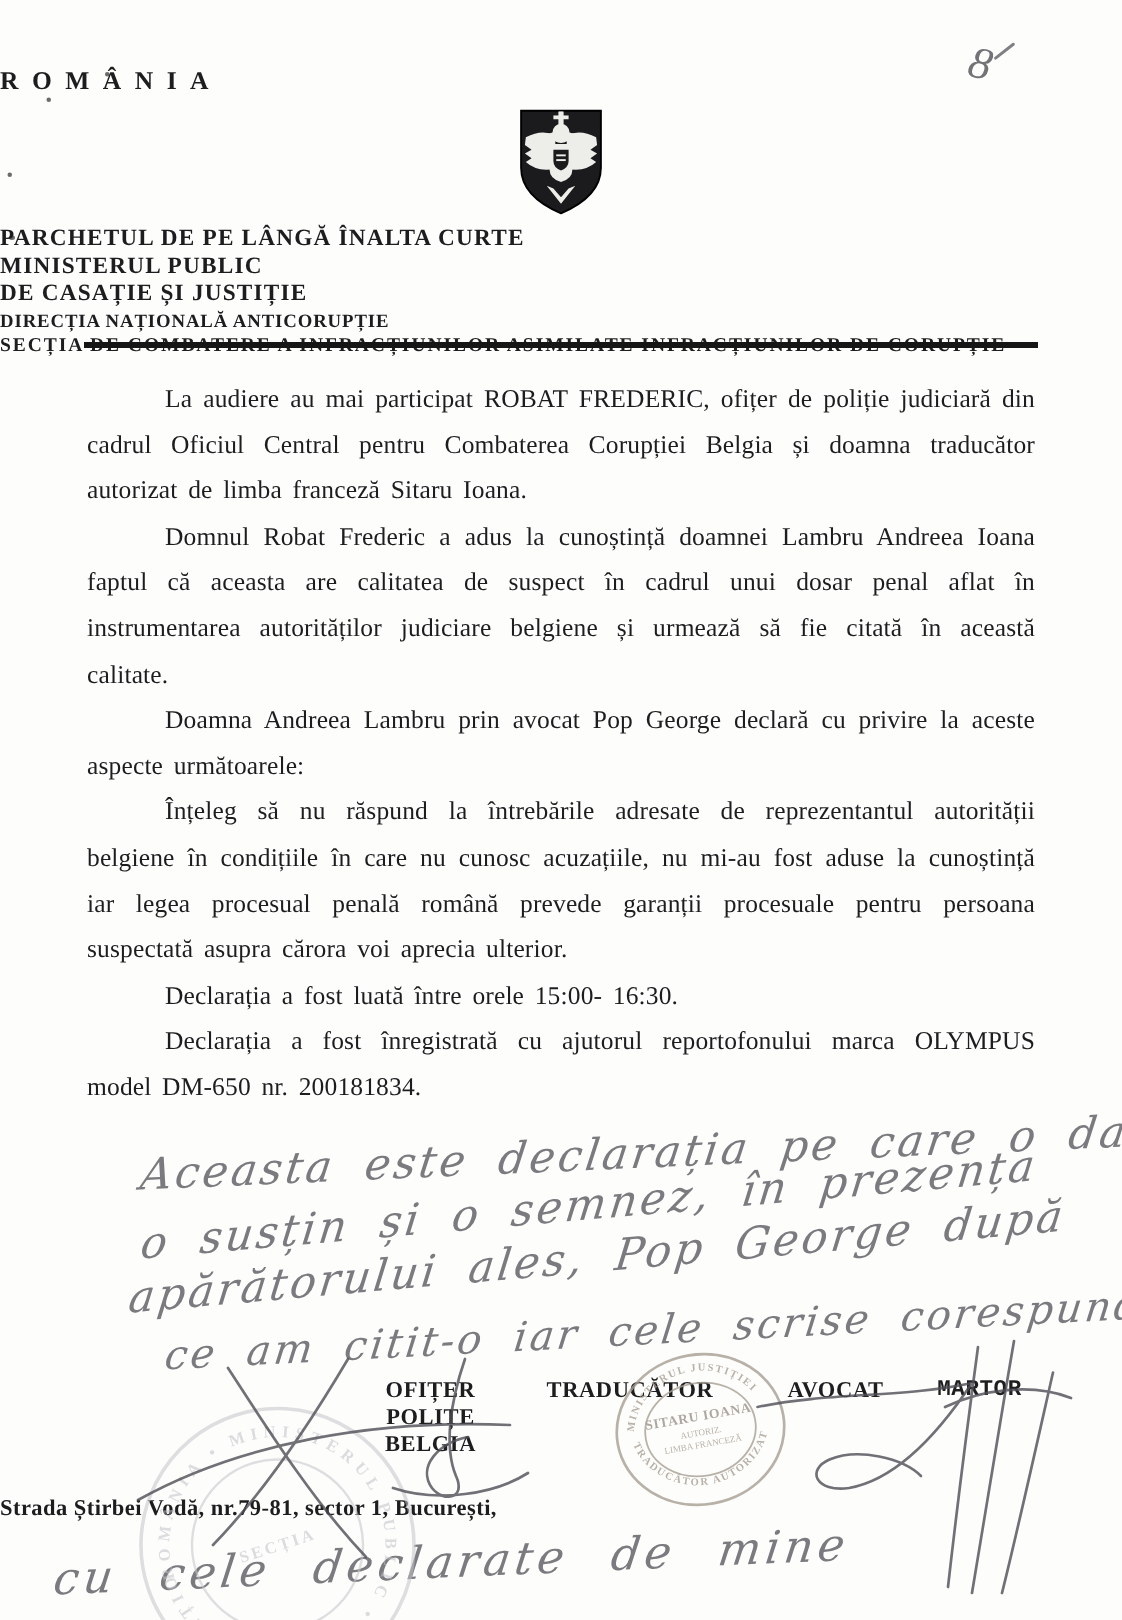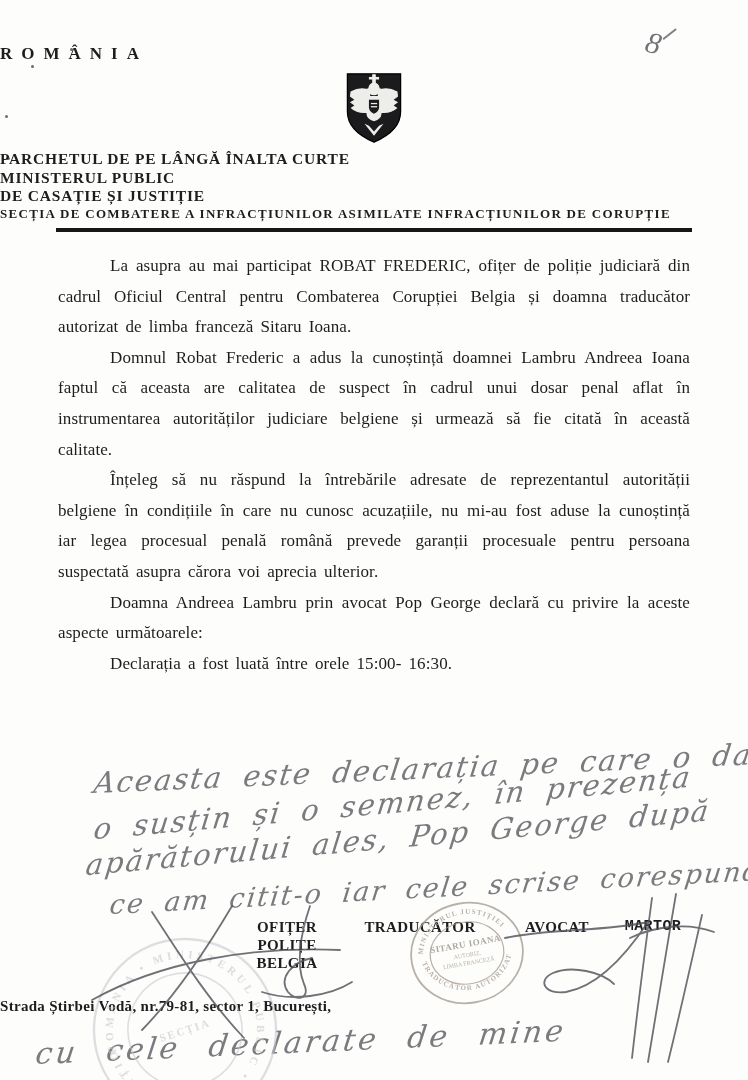--- a/index.html
+++ b/index.html
@@ -97,30 +97,32 @@
         <path d="M35 85 l15 19 15 -19 -7 3 -8 9 -8 -9 z" fill="#ededea"></path>
       </g>
       <path d="M42 47 h16 v12 q0 7 -8 10 q-8 -3 -8 -10 z" fill="#1b1b1d"></path>
       <rect x="45" y="52" width="10" height="2" fill="#ededea"></rect>
       <rect x="45" y="57" width="10" height="2" fill="#ededea"></rect>
     </svg>
 
     <div class="h1">PARCHETUL DE PE LÂNGĂ ÎNALTA CURTE</div>
     <div class="h1">MINISTERUL PUBLIC</div>
     <div class="h1">DE CASAȚIE ȘI JUSTIȚIE</div>
+    <div class="h2">DIRECȚIA NAȚIONALĂ ANTICORUPȚIE</div>
     <div class="h3">SECȚIA DE COMBATERE A INFRACȚIUNILOR ASIMILATE INFRACȚIUNILOR DE CORUPȚIE</div>
   </div>
   <div class="rule"></div>
 
   <div class="body">
-    <p>La asupra au mai participat ROBAT FREDERIC, ofițer de poliție judiciară din cadrul Oficiul Central pentru Combaterea Corupției Belgia și doamna traducător autorizat de limba franceză Sitaru Ioana.</p>
+    <p>La audiere au mai participat ROBAT FREDERIC, ofițer de poliție judiciară din cadrul Oficiul Central pentru Combaterea Corupției Belgia și doamna traducător autorizat de limba franceză Sitaru Ioana.</p>
     <p>Domnul Robat Frederic a adus la cunoștință doamnei Lambru Andreea Ioana faptul că aceasta are calitatea de suspect în cadrul unui dosar penal aflat în instrumentarea autorităților judiciare belgiene și urmează să fie citată în această calitate.</p>
+    <p>Doamna Andreea Lambru prin avocat Pop George declară cu privire la aceste aspecte următoarele:</p>
     <p>Înțeleg să nu răspund la întrebările adresate de reprezentantul autorității belgiene în condițiile în care nu cunosc acuzațiile, nu mi-au fost aduse la cunoștință iar legea procesual penală română prevede garanții procesuale pentru persoana suspectată asupra cărora voi aprecia ulterior.</p>
-    <p>Doamna Andreea Lambru prin avocat Pop George declară cu privire la aceste aspecte următoarele:</p>
     <p>Declarația a fost luată între orele 15:00- 16:30.</p>
+    <p>Declarația a fost înregistrată cu ajutorul reportofonului marca OLYMPUS model DM-650 nr. 200181834.</p>
   </div>
 
   <div class="hw hw1">Aceasta este declarația pe care o dau</div>
   <div class="hw hw2">o susțin și o semnez, în prezența</div>
   <div class="hw hw3">apărătorului ales, Pop George după</div>
   <div class="hw hw4">ce am citit-o iar cele scrise corespund</div>
   <div class="hw hw5">cu cele declarate de mine</div>
 
   <div class="role role-2">
     <div>OFIȚER POLIȚE</div>

